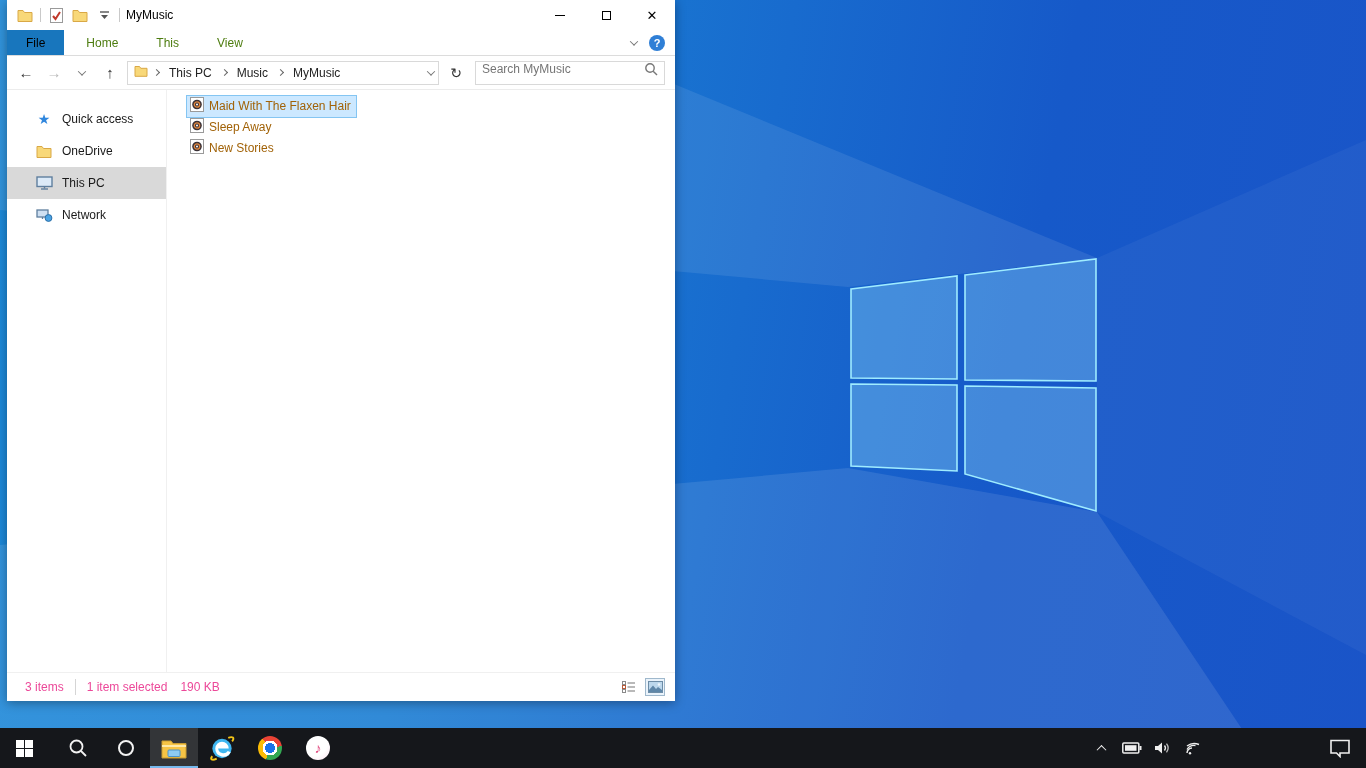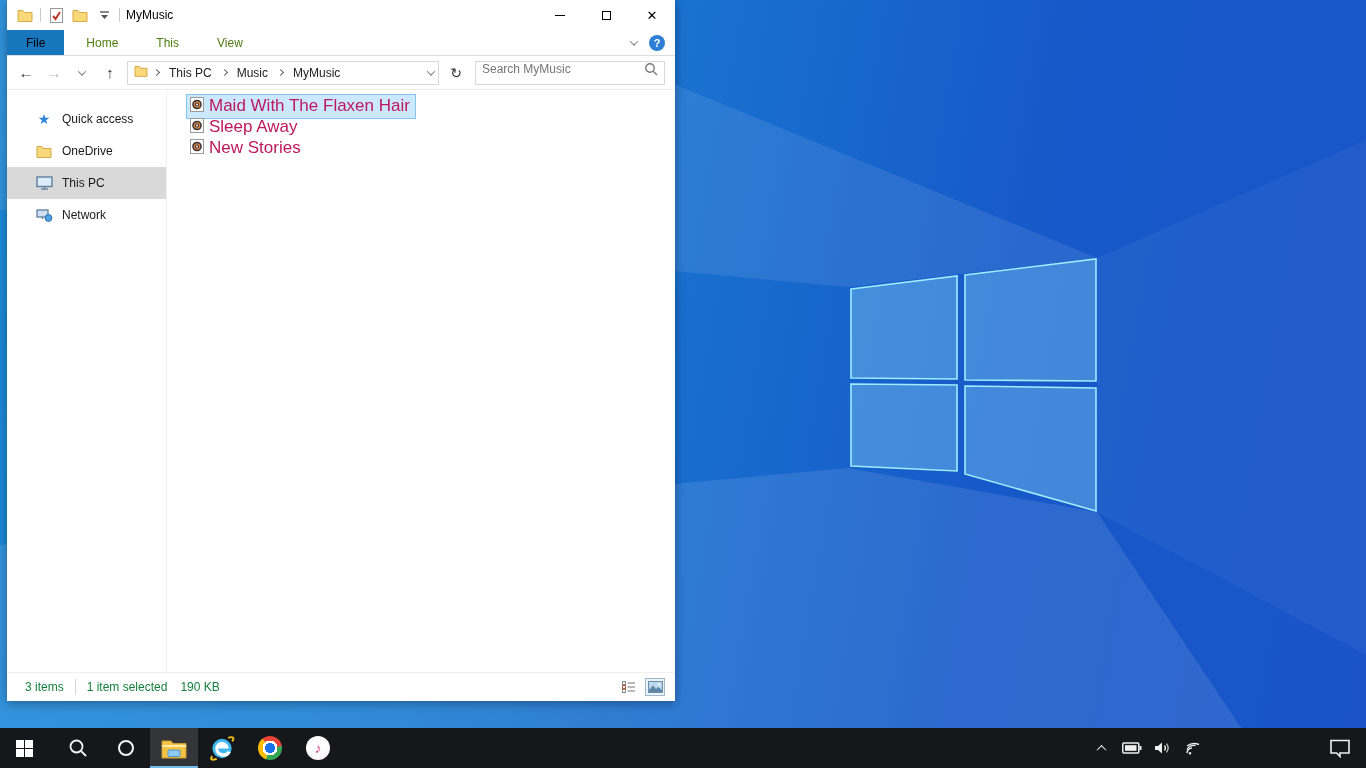--- a/index.html
+++ b/index.html
@@ -55,23 +55,23 @@
   .sidebar { width:160px; flex:0 0 auto; padding-top:13px; border-right:1px solid #f0f0f0; }
   .side-item { height:32px; display:flex; align-items:center; gap:9px; padding-left:28px; cursor:default; }
   .side-item.selected { background:#d9d9d9; }
   .side-icon { width:18px; display:flex; justify-content:center; align-items:center; }
   .star-glyph { color:#2f86dd; font-size:14px; line-height:1; }
 
   .filepane { flex:1; padding:6px 0 0 19px; }
   .file-row { display:flex; align-items:center; height:21px; }
   .file-inner { display:inline-flex; align-items:center; gap:5px; padding:1px 5px 2px 3px; border:1px solid transparent; }
   .file-row.selected .file-inner { background:#cce8ff; border-color:#84c5f2; }
-  .file-name { font-size:17px; color:#be185d; white-space:nowrap; }
-
-  .statusbar { height:29px; flex:0 0 auto; display:flex; align-items:center; font-size:12px; color:#15803d;
+  .file-name { font-size:12px; color:#a16207; white-space:nowrap; }
+
+  .statusbar { height:29px; flex:0 0 auto; display:flex; align-items:center; font-size:12px; color:#ec4899;
     border-top:1px solid #f0f0f0; padding:0 10px 0 18px; }
   .status-sep { width:1px; height:16px; background:#d5d5d5; margin:0 11px; }
   .status-size { margin-left:13px; }
   .view-btns { margin-left:auto; display:flex; gap:6px; align-items:center; }
   .view-btn { width:20px; height:18px; display:flex; align-items:center; justify-content:center; }
   .view-btn.active { border:1px solid #9fb8cc; background:#eaf3fb; }
 
   
   .taskbar { position:absolute; left:0; bottom:0; width:1366px; height:40px; background:#15171b;
     display:flex; align-items:stretch; z-index:5; }

